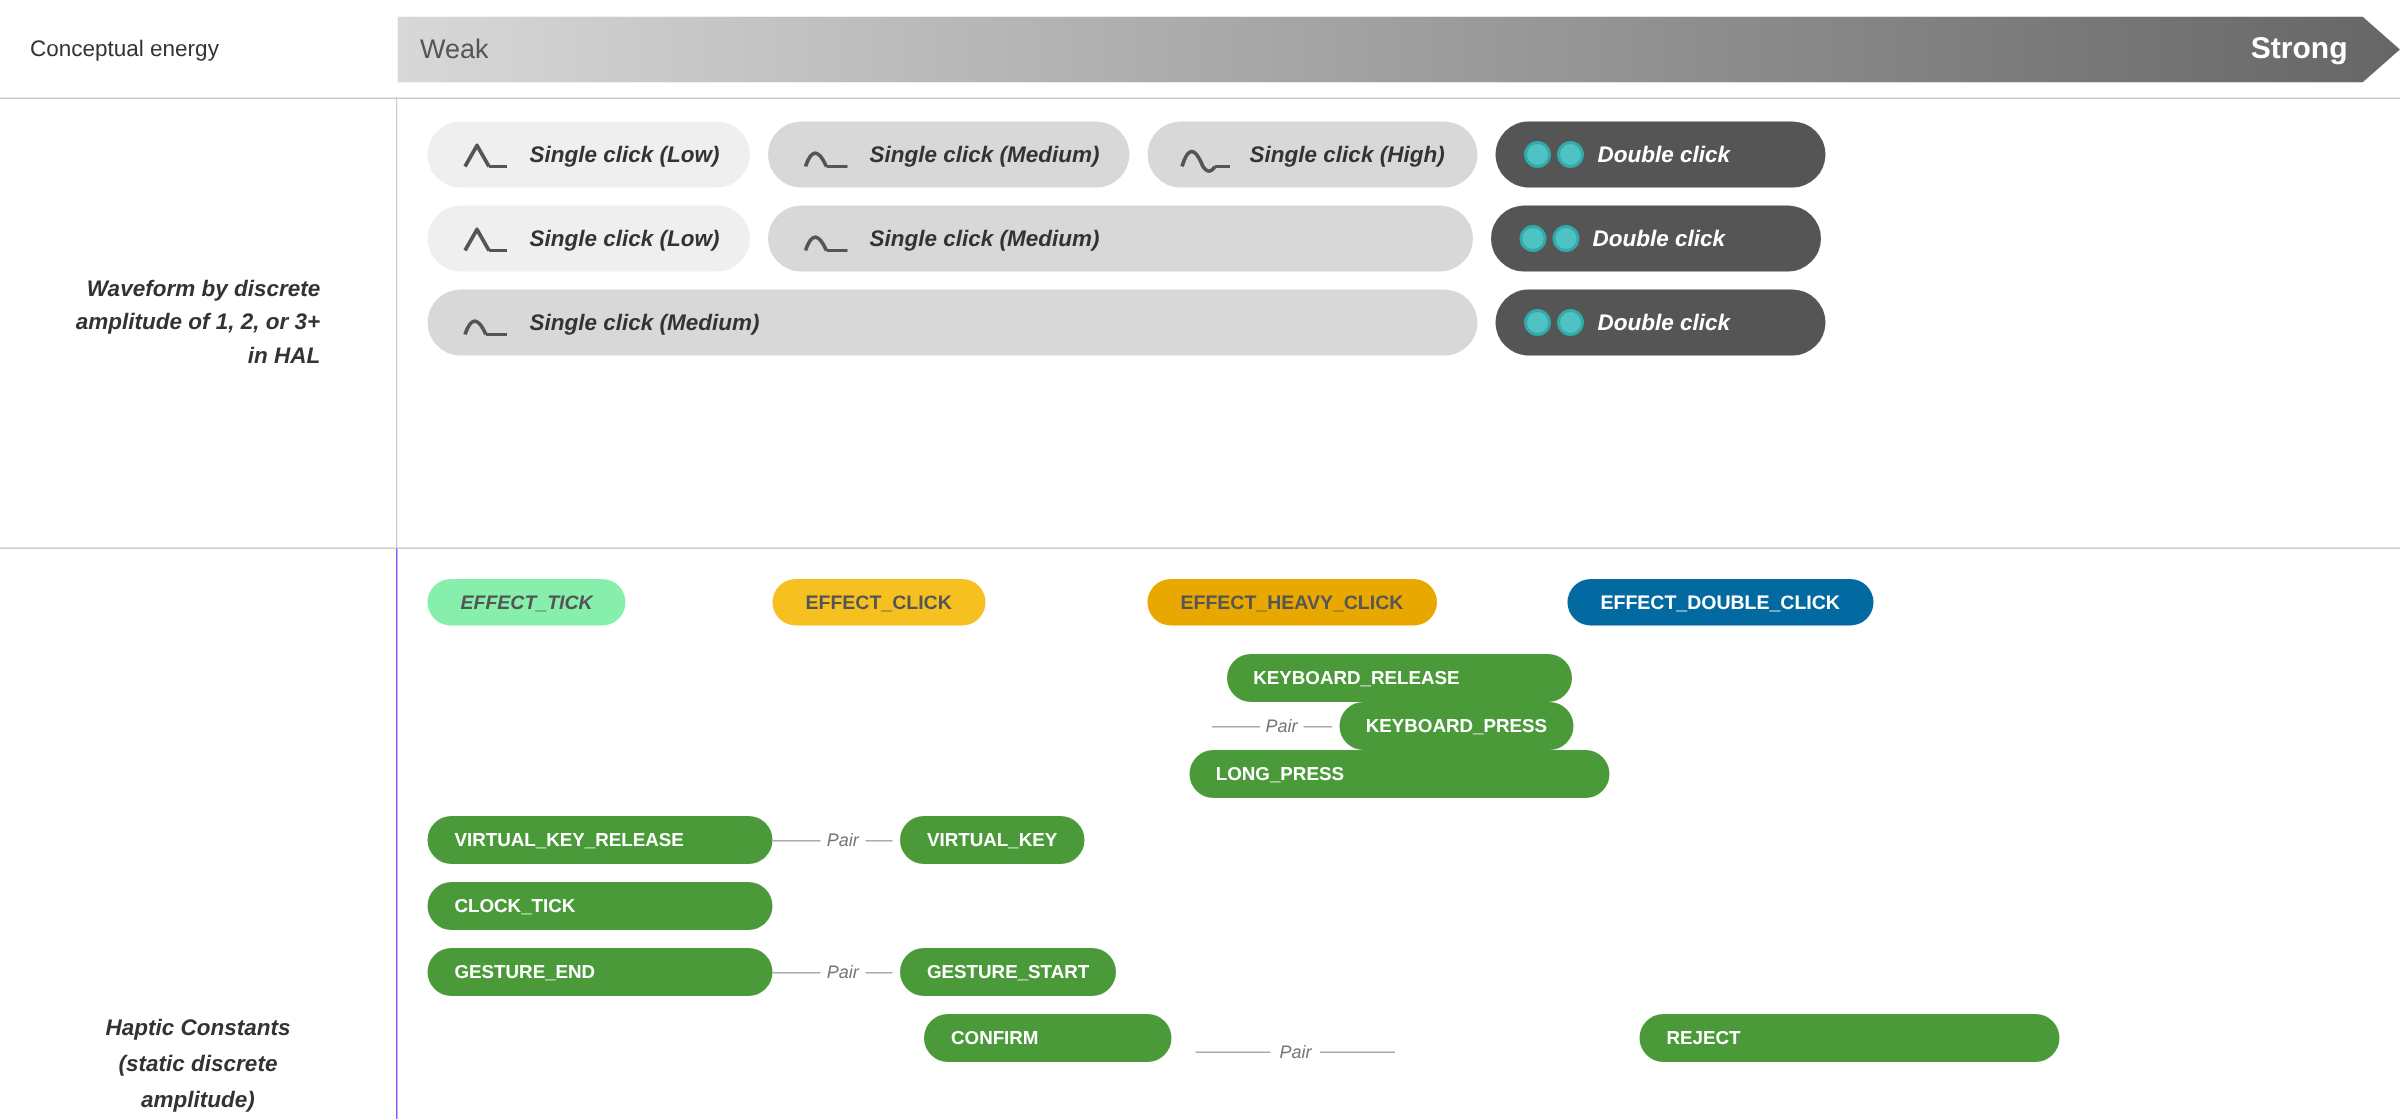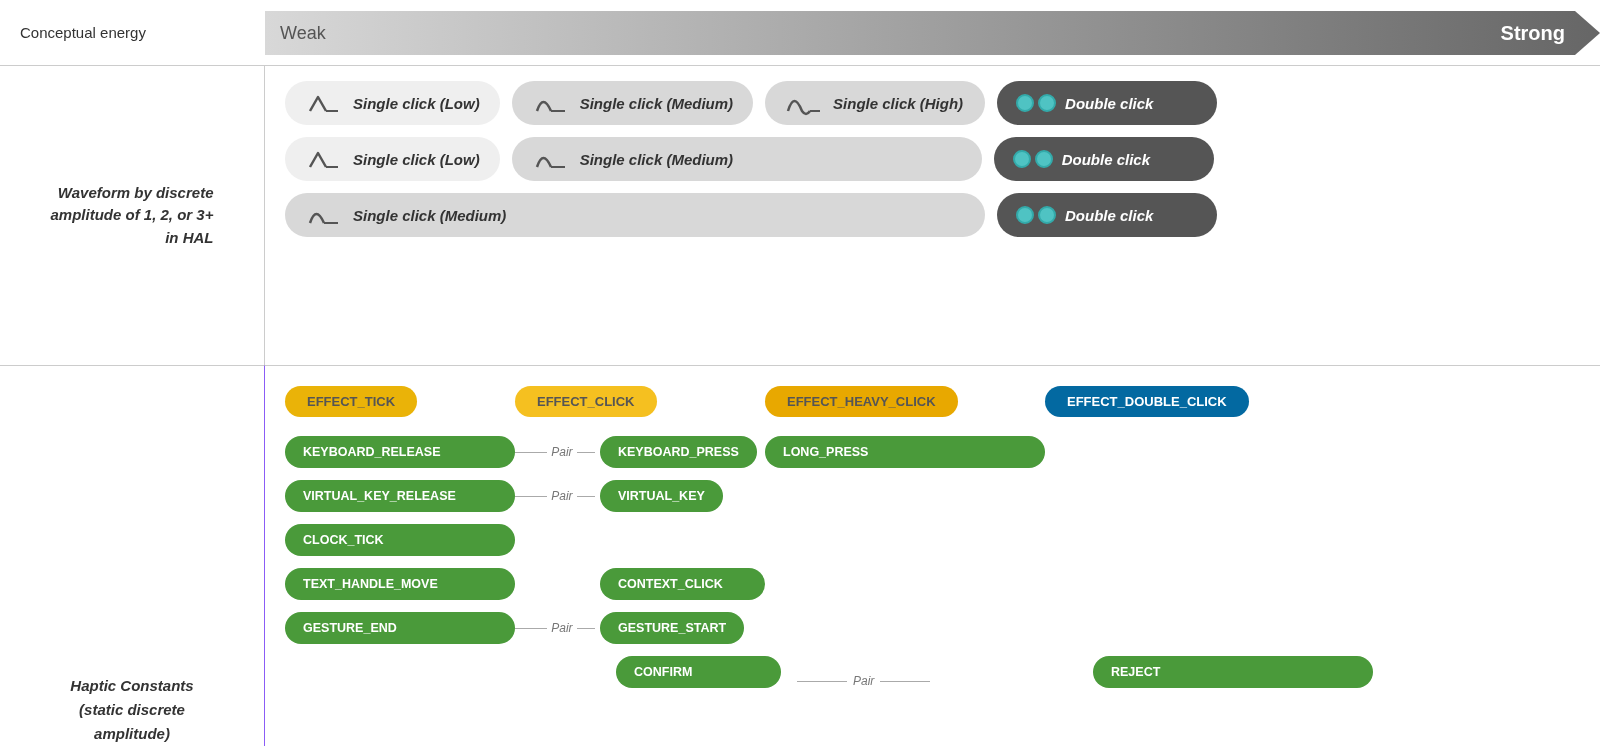--- a/index.html
+++ b/index.html
@@ -172,22 +172,23 @@
 
     .effect-badge {
       border-radius: 50px;
       padding: 8px 22px;
       font-size: 13px;
       font-weight: bold;
       text-align: center;
     }
 
     .effect-light-yellow {
-      background: #eab308;
+      background: #86efac;
       color: #555;
+      font-style: italic;
     }
 
     .effect-medium-yellow {
       background: #f5c020;
       color: #555;
     }
 
     .effect-gold {
       background: #0369a1;
       color: #fff;
@@ -366,21 +367,21 @@
         </div>
         <div style="width:280px; display:flex; align-items:center;">
           <div class="effect-badge effect-gold">
             <span>EFFECT_DOUBLE_CLICK</span>
           </div>
         </div>
       </div>
 
       <div style="display:flex; flex-direction:column; gap:12px;">
 
-        <div style="display:flex; align-items:center; gap:0;">
+        <div style="display:flex; align-items:center; gap:0;flex-direction:column;">
           <div style="width:230px;">
             <div class="const-badge">KEYBOARD_RELEASE</div>
           </div>
           <div style="display:flex; align-items:center; width:250px; gap:0;">
             <div style="display:flex; align-items:center; gap:4px; width:80px;">
               <div style="width:35px; height:1px; background:#aaa;"></div>
               <span style="font-style:italic; font-size:12px; color:#777; white-space:nowrap;">Pair</span>
               <div style="width:20px; height:1px; background:#aaa;"></div>
             </div>
             <div class="const-badge" style="margin-left:5px;">KEYBOARD_PRESS</div>
@@ -408,30 +409,20 @@
         </div>
 
         <div style="display:flex; align-items:center; gap:0;">
           <div style="width:230px;">
             <div class="const-badge">CLOCK_TICK</div>
           </div>
           <div style="width:280px;"></div>
           <div style="width:280px;"></div>
         </div>
 
-        <div style="display:flex; align-items:center; gap:0;">
-          <div style="width:230px;">
-            <div class="const-badge">TEXT_HANDLE_MOVE</div>
-          </div>
-          <div style="width:250px; padding-left:85px;">
-            <div class="const-badge">CONTEXT_CLICK</div>
-          </div>
-          <div style="width:280px;"></div>
-          <div style="width:280px;"></div>
-        </div>
 
         <div style="display:flex; align-items:center; gap:0;">
           <div style="width:230px;">
             <div class="const-badge">GESTURE_END</div>
           </div>
           <div style="display:flex; align-items:center; width:250px; gap:0;">
             <div style="display:flex; align-items:center; gap:4px; width:80px;">
               <div style="width:35px; height:1px; background:#aaa;"></div>
               <span style="font-style:italic; font-size:12px; color:#777; white-space:nowrap;">Pair</span>
               <div style="width:20px; height:1px; background:#aaa;"></div>

